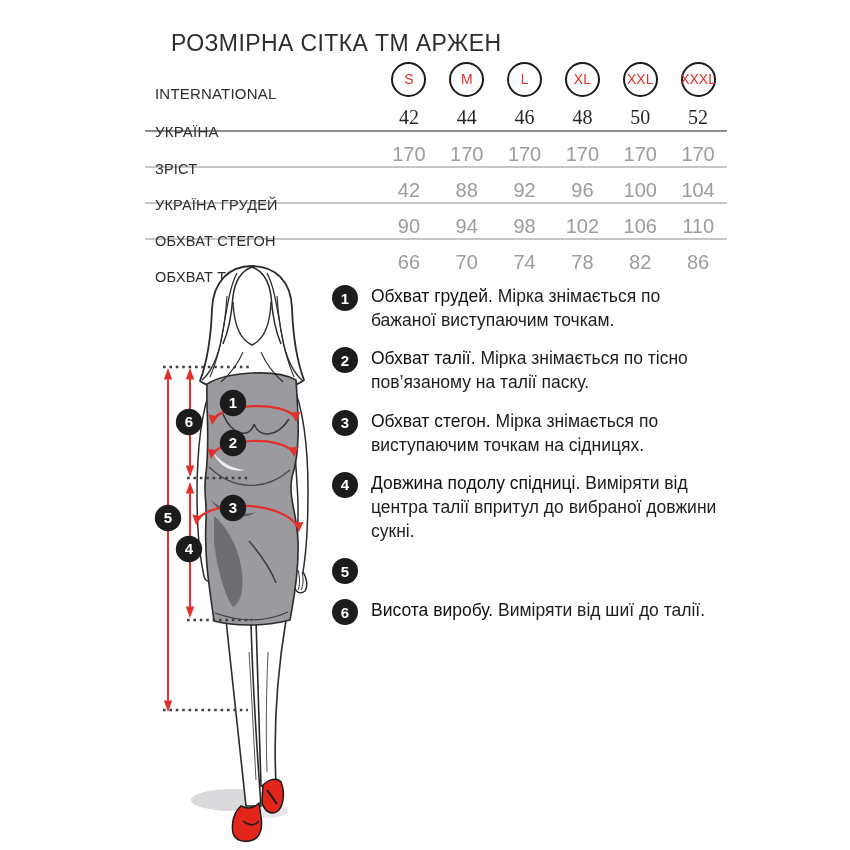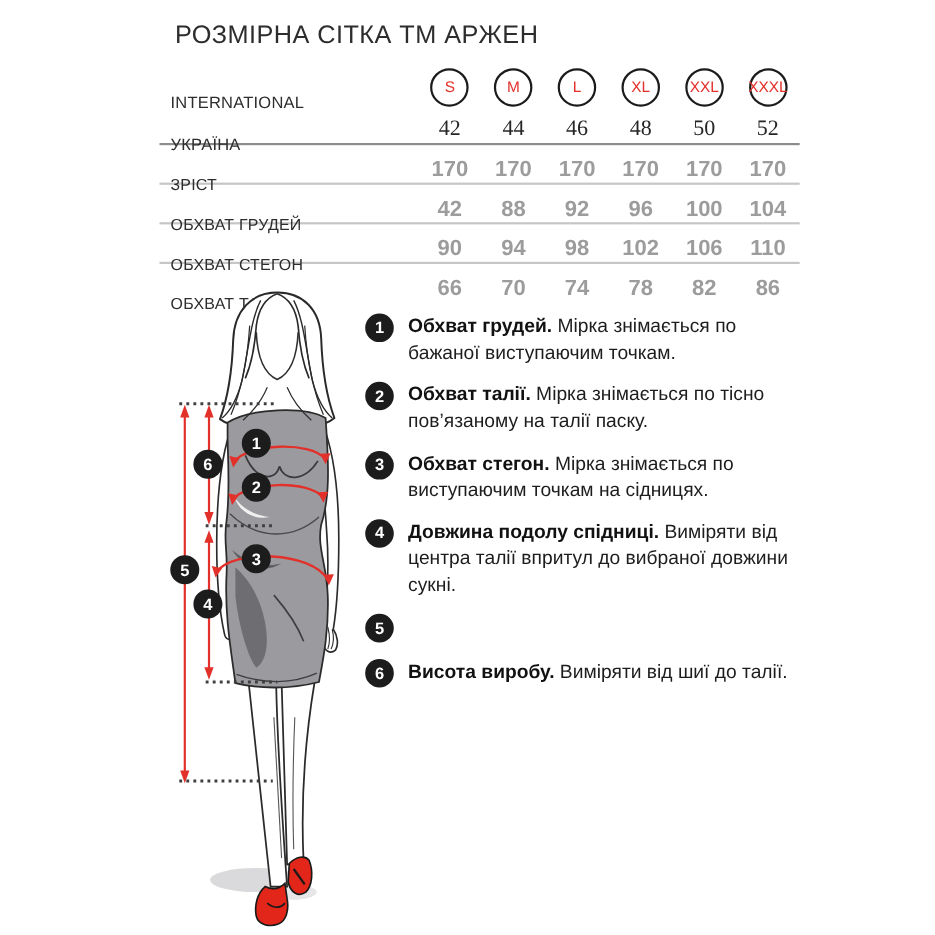--- a/index.html
+++ b/index.html
@@ -1,50 +1,50 @@
 <!DOCTYPE html>
 <html style="--accent-red: #e2302a; --shoe-red: #e2261a; --circle-black: #1c1c1c; --dress-gray: #9b9b9f; --dress-shadow: #6e6e72; --text-dark: #2d2d2d; --value-gray: #9c9c9c; --separator-strong: #8d8d8d; --separator-light: #c6c6c6;"><head>
 <meta charset="utf-8">
 <style>
   html,body { margin:0; padding:0; background:#fff; }
   .page {
     position:relative; width:850px; height:850px; background:#fff;
     font-family:"Liberation Sans", sans-serif; overflow:hidden;
   }
   .title {
-    position:absolute; left:155px; top:14px; margin:4px;
+    position:absolute; left:155px; top:14px; margin:16px;
     font-size:23px; font-weight:400; letter-spacing:.4px; color:var(--text-dark);
   }
   
   .size-table { position:absolute; left:145px; top:56px; width:582px; }
   .t-row { display:grid; grid-template-columns:235px repeat(6,1fr); align-items:center; }
   .t-row .label { padding-left:10px; font-size:15px; color:var(--text-dark); letter-spacing:.2px;margin-top:29px; }
   .row-intl { height:38px; }
   .row-ua { height:36px; }
   .m-row { height:34px; border-top:2px solid var(--separator-light); }
   #measure-rows .m-row:first-child { border-top:2px solid var(--separator-strong); }
   .m-row .label { font-weight:400; font-size:14.5px; }
   .cell { text-align:center; font-size:20px; }
   .row-ua .cell { color:#262626;font-family:Liberation Serif, serif; }
-  .m-row .cell { color:var(--value-gray);font-weight:bold; }
+  .m-row .cell { color:var(--value-gray); }
   .size-circle {
     width:31px; height:31px; margin:0 auto; border:2px solid #1b1b1b; border-radius:50%;
     display:flex; align-items:center; justify-content:center;
     color:var(--accent-red); font-size:14px; white-space:nowrap;
   }
   
   .legend { position:absolute; left:332px; top:284px; width:402px; }
   .legend-item { display:flex; margin-bottom:14px; }
   .legend-marker {
     flex:0 0 26px; width:26px; height:26px; margin:1px 13px 0 0; border-radius:50%;
     background:var(--circle-black); color:#fff; font-size:15px; font-weight:700;
     display:flex; align-items:center; justify-content:center;
   }
   .legend-text { width:352px; font-size:17.5px; line-height:1.38; color:#1d1d1d; }
-  .legend-text .term { font-weight:700; color:#111; }
+  .legend-text .term { font-weight:400; color:#111; }
   
   .figure { position:absolute; left:140px; top:262px; }
 </style>
 </head>
 <body>
 
 <div class="page">
 
   <h1 class="title">РОЗМІРНА СІТКА ТМ АРЖЕН</h1>
 
@@ -73,21 +73,21 @@
         <div class="t-row m-row">
           <div class="label">ЗРІСТ</div>
           <div class="cell">170</div>
           <div class="cell">170</div>
           <div class="cell">170</div>
           <div class="cell">170</div>
           <div class="cell">170</div>
           <div class="cell">170</div>
         </div>
         <div class="t-row m-row">
-          <div class="label">ОБХВАТ ГРУДЕЙ</div>
+          <div class="label">УКРАЇНА ГРУДЕЙ</div>
           <div class="cell">42</div>
           <div class="cell">88</div>
           <div class="cell">92</div>
           <div class="cell">96</div>
           <div class="cell">100</div>
           <div class="cell">104</div>
         </div>
         <div class="t-row m-row">
           <div class="label">ОБХВАТ СТЕГОН</div>
           <div class="cell">90</div>

